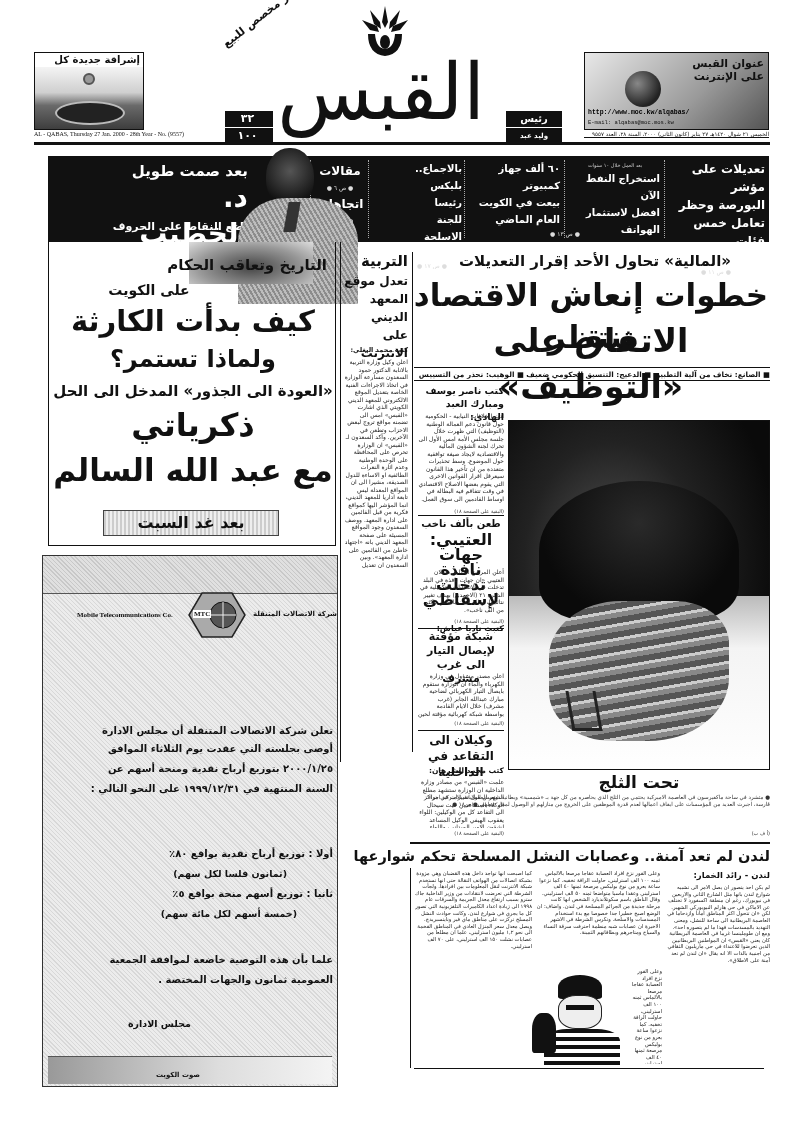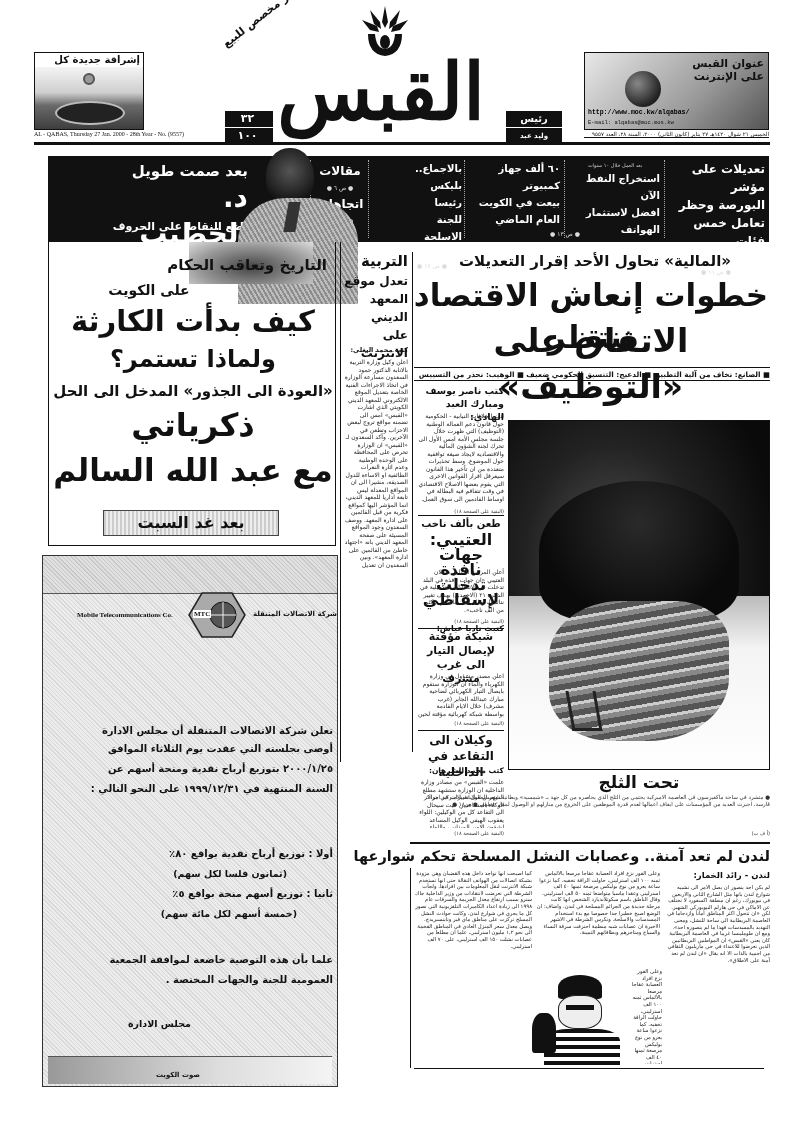--- a/index.html
+++ b/index.html
@@ -7,21 +7,21 @@
 body{position:relative;font-family:"DejaVu Sans",sans-serif;color:#111}
 .abs{position:absolute}
 .rtl{direction:rtl;text-align:right}
 .ctr{text-align:center}
 .b{font-weight:bold}
 .noise{background:repeating-linear-gradient(45deg,#d8d8d8 0 1px,#ececec 1px 3px)}
 .dark{background:#111;color:#fff}
 .small{font-size:6px;line-height:7.5px;color:#222}
 .tiny{font-size:5px;line-height:6.5px;color:#333}
 .rule{background:#111}
-.mast-name{font-family:"DejaVu Serif",serif;font-weight:bold;font-size:78px;line-height:80px;letter-spacing:-4px}
+.mast-name{font-family:"DejaVu Serif",serif;font-weight:normal;font-size:78px;line-height:80px;letter-spacing:-4px}
 .boxlbl{background:#111;color:#fff;font-size:11px;font-weight:bold;text-align:center;line-height:16px}
 .teaser{font-size:13px;line-height:19px;font-weight:bold;color:#fff}
 .dots{border-left:1px dotted #aaa}
 .photo-dark{background:radial-gradient(ellipse at 40% 40%,#555 0,#222 40%,#0a0a0a 75%)}
 </style>
 </head>
 <body>
 
 <div class="abs" style="left:0;top:0;width:800px;height:145px">
 
@@ -213,18 +213,18 @@
   <div class="abs" style="left:150px;top:54px;font-family:'Liberation Serif',serif;font-size:7px;font-weight:bold;background:#fff;padding:0 1px">MTC</div>
   <div class="abs rtl b" style="left:4px;top:166px;width:286px;font-size:10px;line-height:18px">تعلن شركة الاتصالات المتنقلة أن مجلس الادارة</div>
   <div class="abs rtl b" style="left:4px;top:184px;width:286px;font-size:10px;line-height:18px">أوصى بجلسته التي عقدت يوم الثلاثاء الموافق</div>
   <div class="abs rtl b" style="left:4px;top:204px;width:286px;font-size:10px;line-height:18px">٢٠٠٠/١/٢٥ بتوزيع أرباح نقدية ومنحة أسهم عن</div>
   <div class="abs rtl b" style="left:4px;top:224px;width:286px;font-size:10px;line-height:18px">السنة المنتهية في ١٩٩٩/١٢/٣١ على النحو التالي :</div>
   <div class="abs rtl b" style="left:4px;top:292px;width:286px;font-size:10px">أولا : توزيع أرباح نقدية بواقع ٨٠٪</div>
   <div class="abs rtl b" style="left:4px;top:312px;width:240px;font-size:9.5px">(ثمانون فلسا لكل سهم)</div>
   <div class="abs rtl b" style="left:4px;top:332px;width:286px;font-size:10px">ثانيا : توزيع أسهم منحة بواقع ٥٪</div>
   <div class="abs rtl b" style="left:4px;top:352px;width:250px;font-size:9.5px">(خمسة أسهم لكل مائة سهم)</div>
   <div class="abs rtl b" style="left:4px;top:398px;width:286px;font-size:10px">علما بأن هذه التوصية خاضعة لموافقة الجمعية</div>
-  <div class="abs rtl b" style="left:4px;top:418px;width:286px;font-size:10px">العمومية للجنة والجهات المختصة .</div>
+  <div class="abs rtl b" style="left:4px;top:418px;width:286px;font-size:10px">العمومية ثمانون والجهات المختصة .</div>
   <div class="abs b" style="left:85px;top:462px;font-size:9.5px;direction:rtl">مجلس الادارة</div>
   <div class="abs" style="left:5px;top:500px;width:284px;height:28px;background:linear-gradient(90deg,#999,#ddd 60%,#f4f4f4);border-top:1px solid #555">
     <div class="ctr b" style="position:absolute;left:80px;top:14px;width:100px;font-size:7px;direction:rtl;letter-spacing:3px">صوت الكويت</div>
   </div>
 </div>
 
 </body></html>

